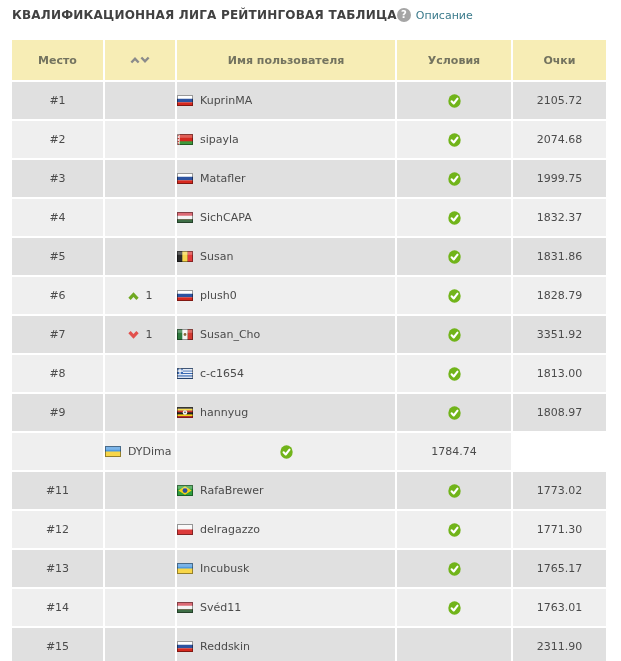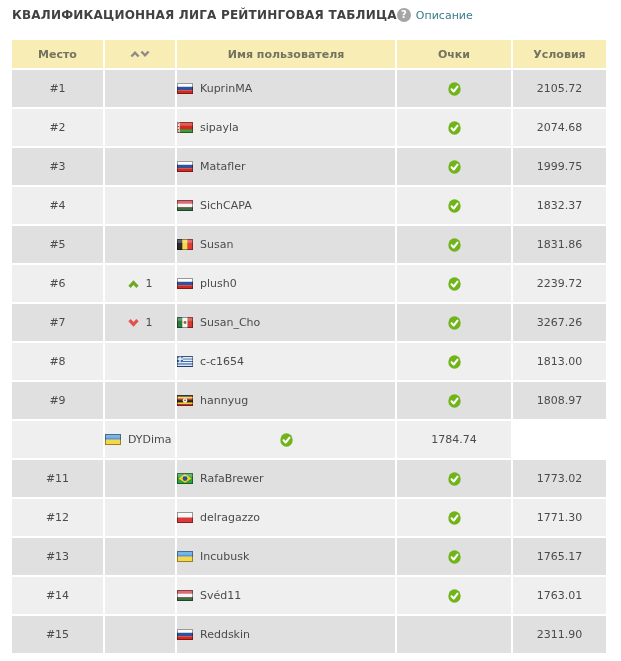--- a/index.html
+++ b/index.html
@@ -24,21 +24,21 @@
     background:#a5a5a5; color:#ffffff; font-size:10px; font-weight:bold;
     display:flex; align-items:center; justify-content:center; line-height:1;
   }
   .ratings { margin:18px 12px 0 12px; }
   .hrow, .row {
     display:grid;
     grid-template-columns:91px 70px 218px 114px 93px;
     gap:2px; margin-bottom:2px;
   }
   .hcell {
-    background:#f7edb5; height:28px;
+    background:#f7edb5; height:40px;
     display:flex; align-items:center; justify-content:center; gap:4px;
     font-size:11px; font-weight:bold; color:#73735f;
   }
   .cell {
     height:37px; display:flex; align-items:center; justify-content:center;
     font-size:11px; color:#4b4b4b;
   }
   .row.odd  .cell { background:#e0e0e0; }
   .row.even .cell { background:#efefef; }
   .cell.user { justify-content:flex-start; box-sizing:border-box; }
@@ -65,22 +65,22 @@
         <span class="sort-ic" id="sortIcon">
           <svg width="10" height="8" viewBox="0 0 11 8">
             <path d="M1.5 6.8 L5.5 2.6 L9.5 6.8" fill="none" stroke="#8b8b8b" stroke-width="2.6"></path>
           </svg>
           <svg width="10" height="8" viewBox="0 0 11 8">
             <path d="M1.5 1.2 L5.5 5.4 L9.5 1.2" fill="none" stroke="#8b8b8b" stroke-width="2.6"></path>
           </svg>
         </span>
       </div>
     <div class="hcell">Имя пользователя</div>
+    <div class="hcell">Условия</div>
     <div class="hcell">Очки</div>
-    <div class="hcell">Условия</div>
   </div>
   <div id="tableBody">
       <div class="row odd">
         <div class="cell">#1</div>
         <div class="cell"></div>
         <div class="cell user">
           <span class="flag">
             <svg width="16" height="11" viewBox="0 0 16 11">
               <rect width="16" height="11" fill="#ffffff"></rect>
               <rect y="3.7" width="16" height="3.6" fill="#2d53a0"></rect>
@@ -228,21 +228,21 @@
           <span>plush0</span>
         </div>
         <div class="cell">
           <span class="chk">
             <svg width="13" height="14" viewBox="0 0 13 14">
               <ellipse cx="6.5" cy="7" rx="6.2" ry="6.8" fill="#71b41a"></ellipse>
               <path d="M3.6 7.3 L5.7 9.5 L9.5 4.7" fill="none" stroke="#ffffff" stroke-width="2.1" stroke-linecap="round" stroke-linejoin="round"></path>
             </svg>
           </span>
         </div>
-        <div class="cell">2239.72</div>
+        <div class="cell">1828.79</div>
       </div>
       <div class="row odd">
         <div class="cell">#7</div>
         <div class="cell">
           <span class="arr">
             <svg width="11" height="8" viewBox="0 0 11 8">
               <path d="M1.5 1.2 L5.5 5.4 L9.5 1.2" fill="none" stroke="#e2514d" stroke-width="3.2"></path>
             </svg>
           </span>
           <span>1</span>
@@ -261,21 +261,21 @@
           <span>Susan_Cho</span>
         </div>
         <div class="cell">
           <span class="chk">
             <svg width="13" height="14" viewBox="0 0 13 14">
               <ellipse cx="6.5" cy="7" rx="6.2" ry="6.8" fill="#71b41a"></ellipse>
               <path d="M3.6 7.3 L5.7 9.5 L9.5 4.7" fill="none" stroke="#ffffff" stroke-width="2.1" stroke-linecap="round" stroke-linejoin="round"></path>
             </svg>
           </span>
         </div>
-        <div class="cell">3267.26</div>
+        <div class="cell">3351.92</div>
       </div>
       <div class="row even">
         <div class="cell">#8</div>
         <div class="cell"></div>
         <div class="cell user">
           <span class="flag">
             <svg width="16" height="11" viewBox="0 0 16 11">
               <rect width="16" height="11" fill="#3b6bb4"></rect>
               <rect y="1.2" width="16" height="1.2" fill="#ffffff"></rect>
               <rect y="3.7" width="16" height="1.2" fill="#ffffff"></rect>

